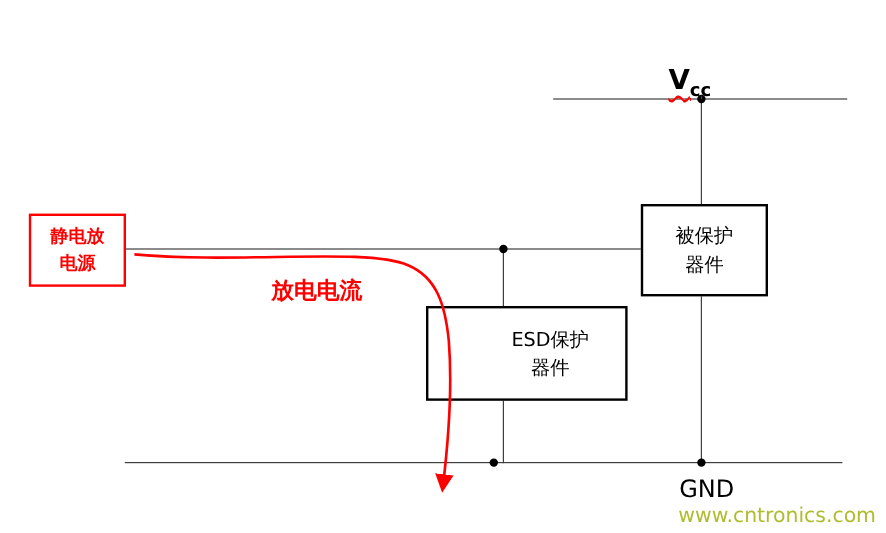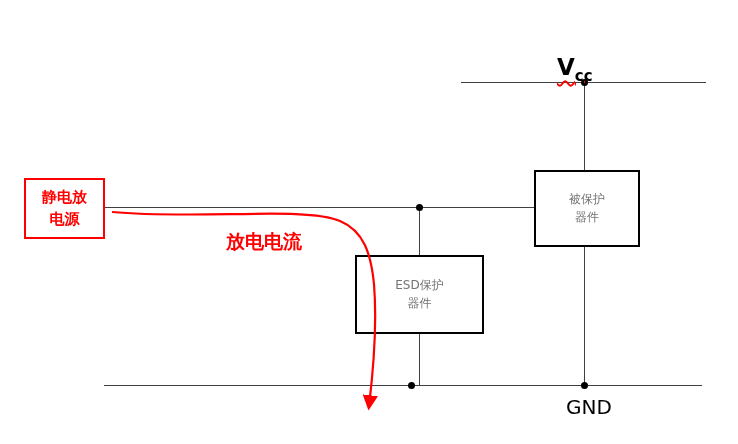--- a/index.html
+++ b/index.html
@@ -15,25 +15,25 @@
   .wire.v{width:1px;}
   .dot{
     position:absolute;width:7px;height:7px;border-radius:50%;
     background:#000000;
   }
   .box{
     position:absolute;background:#ffffff;
     display:flex;flex-direction:column;align-items:center;justify-content:center;
     text-align:right;line-height:1.45;
   }
-  .box.black{border:2px solid #000000;color:#737373;font-size:12px;}
+  .box.black{border:2px solid #000000;color:#000000;font-size:16px;}
   .box.red{border:2px solid #ff0000;color:#ff0000;font-size:15px;font-weight:bold;}
   #esd-source-box{left:24px;top:178px;width:77px;height:57px;}
   #protected-box{left:534px;top:170px;width:102px;height:73px;}
-  #esd-protector-box{left:355px;top:255px;width:125px;height:75px;}
+  #esd-protector-box{left:355px;top:255px;width:125px;height:75px;padding-left:39px;}
 
   #vcc-rail{left:461px;top:82px;width:245px;}
   #wire-vcc-device{left:584px;top:82px;height:89px;}
   #wire-device-gnd{left:584px;top:243px;height:143px;}
   #gnd-rail{left:104px;top:385px;width:598px;}
   #main-wire{left:101px;top:207px;width:434px;}
   #wire-to-esd{left:419px;top:207px;height:49px;}
   #wire-esd-gnd{left:419px;top:330px;height:56px;}
 
   #dot-main{left:416px;top:204px;}
@@ -99,20 +99,21 @@
     <span>ESD保护</span>
     <span>器件</span>
   </div>
 
   <div id="vcc-label"><span>V</span><sub>cc</sub></div>
 
   <div id="gnd-label">GND</div>
 
   <div id="discharge-label">放电电流</div>
 
+  <div id="watermark">www.cntronics.com</div>
 
   <svg id="current-arrow-svg" width="738" height="444" viewBox="0 0 738 444">
     <defs>
       <marker id="redArrowHead" viewBox="0 0 10 10" refX="7" refY="5" markerWidth="7" markerHeight="7" orient="auto">
         <path d="M0,0 L10,5 L0,10 z" fill="#ff0000"></path>
       </marker>
     </defs>
     <path d="M 112 212
              C 200 220, 305 206, 340 221
              C 364 231, 371 254, 374 284

